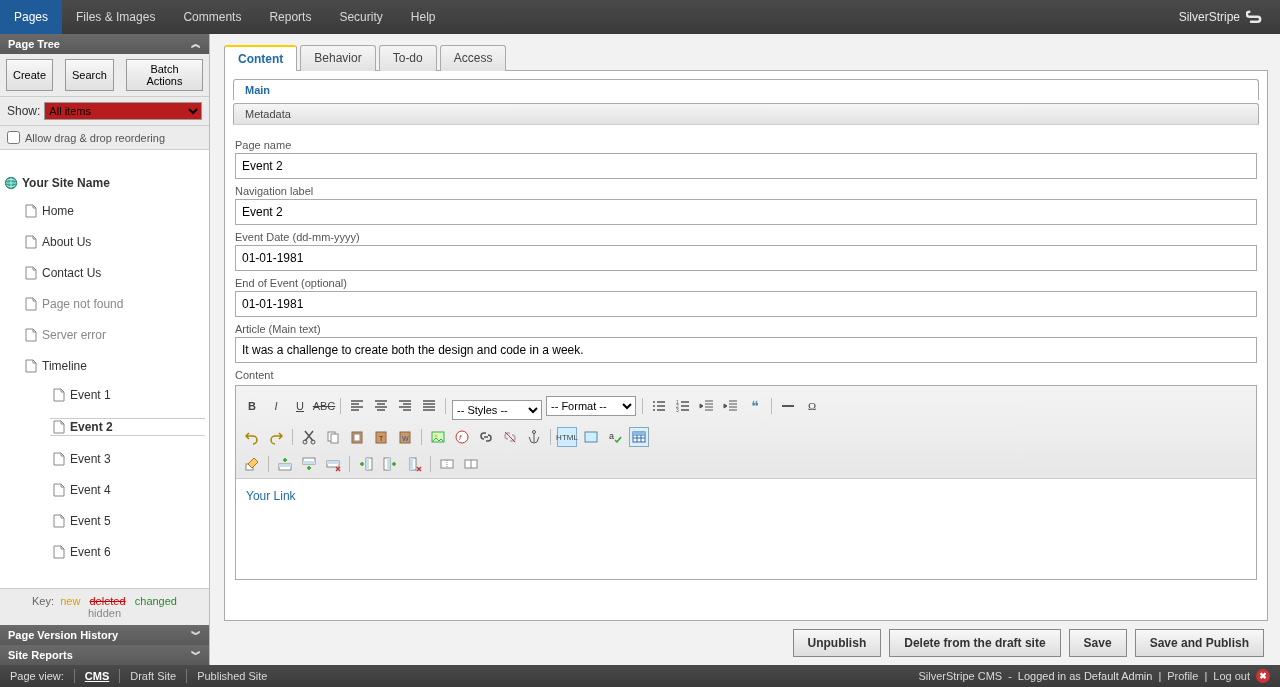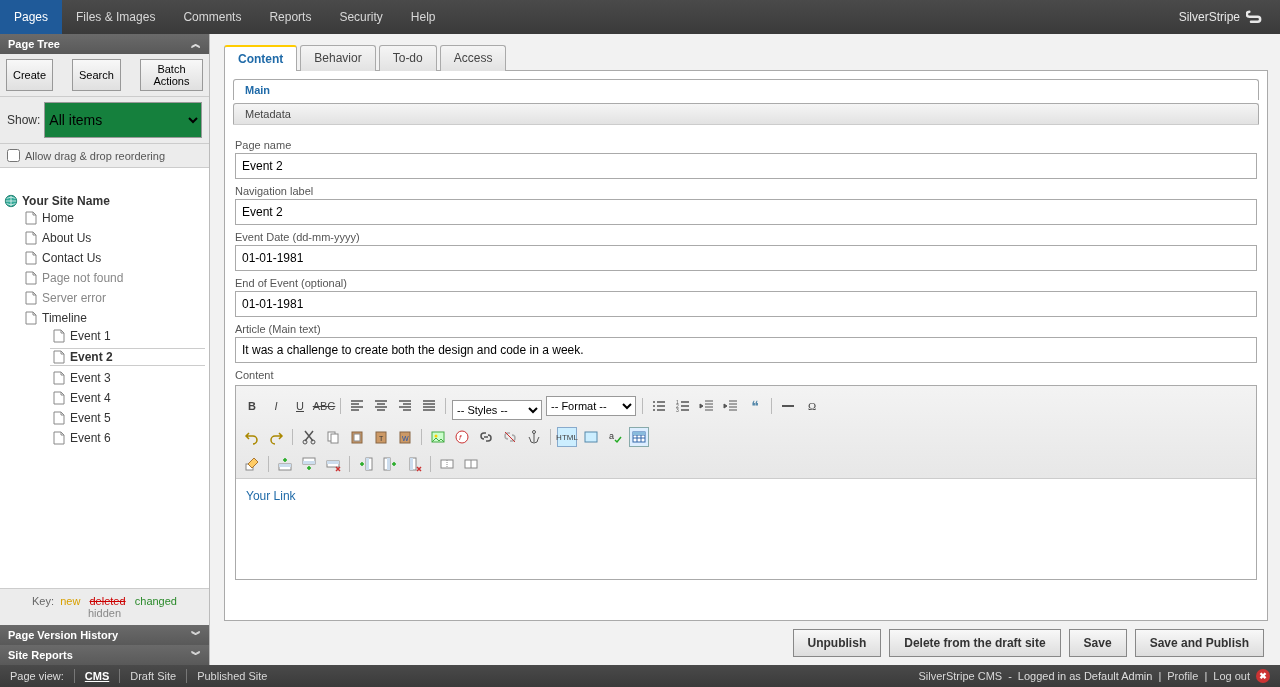--- a/index.html
+++ b/index.html
@@ -9,33 +9,33 @@
 .topbar .menu { display: flex; align-items: stretch; }
 .topbar .menu-item { display: flex; align-items: center; padding: 0 14px; cursor: pointer; color: #d8d8d8; }
 .topbar .menu-item.active { background: #1f5a99; color: #fff; }
 .topbar .brand { margin-left: auto; display: flex; align-items: center; padding: 0 14px; color: #e8e8e8; gap:6px;}
 .topbar .brand-logo { width:20px; height:14px; }
 .topbar .brand-logo svg { display:block; }
 .body { flex: 1; display: flex; min-height: 0; }
 .sidebar { width: 210px; background: #e9e9e9; display: flex; flex-direction: column; border-right: 1px solid #bbb; }
 .panel-header { background: linear-gradient(#6a6a6a,#595959); color: #fff; padding: 3px 8px; font-size: 11px; font-weight: bold; display:flex; align-items:center; justify-content:space-between;}
 .panel-header .chevrons { font-size:10px; color:#ddd;}
-.sidebar-btns { display: flex; gap:19px; padding: 5px 6px; background:#ececec; border-bottom:1px solid #ccc;}
+.sidebar-btns { display: flex; gap:12px; padding: 5px 6px; background:#ececec; border-bottom:1px solid #ccc;}
 .sidebar-btns button { font-size:11px; padding:3px 6px; background: linear-gradient(#f8f8f8,#e0e0e0); border:1px solid #999; cursor:pointer;}
 .show-row { display:flex; align-items:center; gap:4px; padding:5px 7px; background:#ececec; border-bottom:1px solid #ccc;}
-.show-row select { flex:1; font-size:14px; border:1px solid #999; background:#15803d; height:36px;}
+.show-row select { flex:1; font-size:11px; border:1px solid #999; background:#b91c1c; height:18px;}
 .allowdrag { display:flex; align-items:center; gap:5px; padding:5px 7px; background:#ececec; border-bottom:1px solid #ccc; font-size:11px; color:#555;}
 .allowdrag input { width:13px; height:13px; }
 .tree { flex:1; background:#fff; padding:24px 4px; overflow:auto; }
 .tree-root { list-style:none; }
 .tree-root li { white-space:nowrap; font-size:12px; padding:2px 0; }
 .site-row { display:flex; align-items:center; gap:4px; font-weight:bold; }
 .globe-icon { width:14px; height:14px; }
 .tree-children { list-style:none; padding-left:18px; }
-.tree-item { display:flex; align-items:center; gap:4px; padding:1px 2px; cursor:pointer;}
+.tree-item { display:flex; align-items:center; gap:4px; padding:1px 2px; cursor:pointer;margin-top:11px;}
 .page-icon { width:14px; height:14px; }
 .tree-subchildren { list-style:none; padding-left:28px; }
 .tree-item.selected { background:#fff; font-weight:bold; border:1px solid #ccc; border-left:none; border-right:none;}
 .key-box { background:#ececec; border-top:1px solid #ccc; padding:6px 4px; font-size:11px; color:#666; text-align:center;}
 .key-new { color:#d8a000;}
 .key-del { color:#c00; text-decoration:line-through;}
 .key-chg { color:#2a8a2a;}
 .key-hid { color:#888;}
 .main { flex:1; display:flex; flex-direction:column; background:#f2f2f2; padding:10px 12px 6px 14px; min-width:0;}
 .tabs { display:flex; gap:3px; position:relative; top:1px;}

